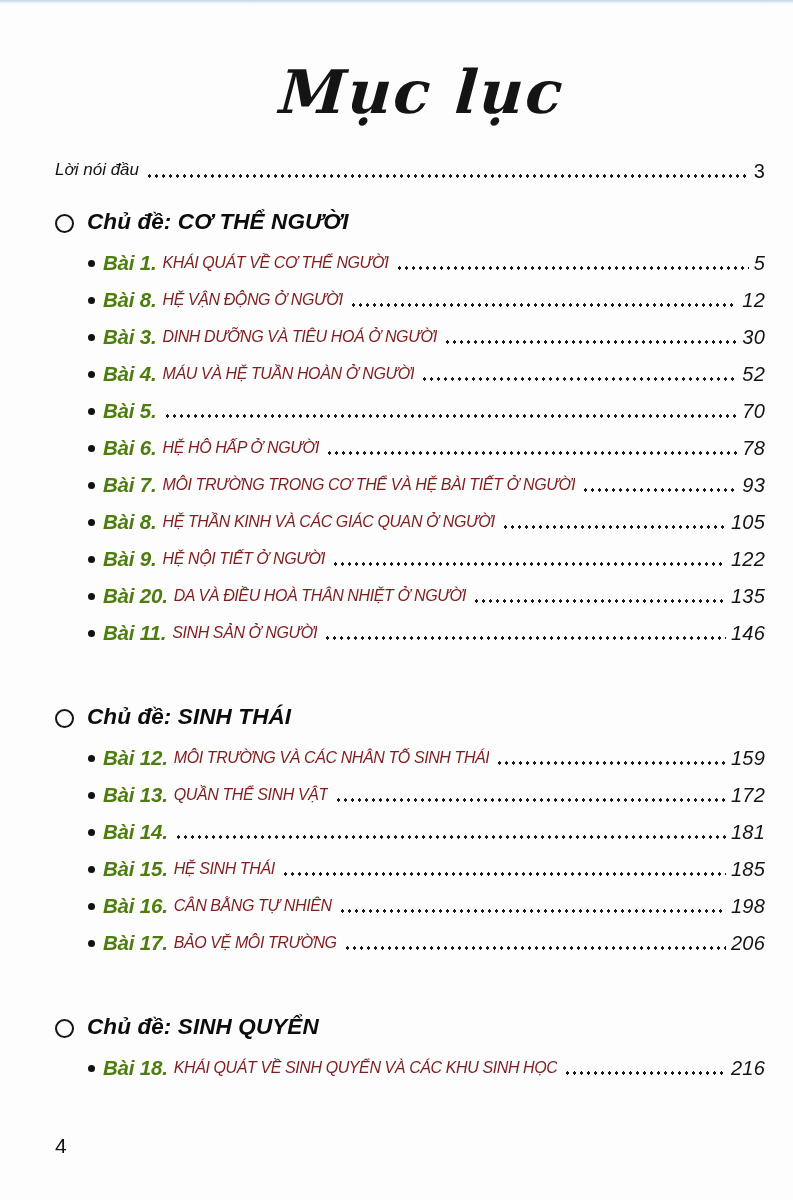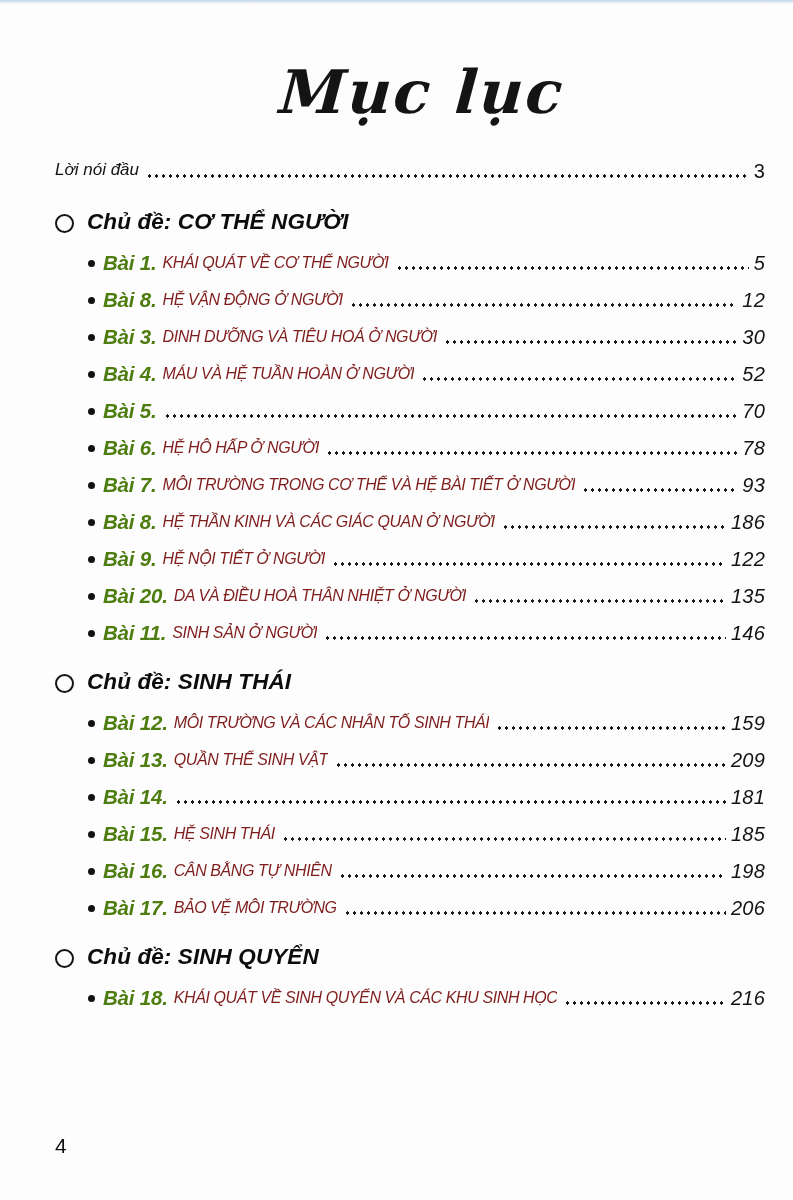--- a/index.html
+++ b/index.html
@@ -68,21 +68,21 @@
     height: 28px;
   }
   .preface-label {
     font-style: italic;
     font-size: 17px;
     line-height: 24px;
     white-space: nowrap;
     color: #131313;
   }
   .section { margin-top: 26px; font-style: italic; }
-  .section + .section { margin-top: 24px; }
+  .section + .section { margin-top: 59px; }
   .section-heading {
     display: flex;
     align-items: center;
     margin: 0 0 16px 0;
     font-size: 22.5px;
     font-weight: bold;
     line-height: 28px;
     color: #0c0c0c;
     letter-spacing: 0.1px;
   }
@@ -209,21 +209,21 @@
     <span class="entry-title">MÔI TRƯỜNG TRONG CƠ THỂ VÀ HỆ BÀI TIẾT Ở NGƯỜI</span>
     <span class="leader"></span>
     <span class="pagenum">93</span>
   </div>
 
   <div class="row entry">
     <span class="bullet-icon"></span>
     <span class="entry-label">Bài 8.</span>
     <span class="entry-title">HỆ THẦN KINH VÀ CÁC GIÁC QUAN Ở NGƯỜI</span>
     <span class="leader"></span>
-    <span class="pagenum">186</span>
+    <span class="pagenum">105</span>
   </div>
 
   <div class="row entry">
     <span class="bullet-icon"></span>
     <span class="entry-label">Bài 9.</span>
     <span class="entry-title">HỆ NỘI TIẾT Ở NGƯỜI</span>
     <span class="leader"></span>
     <span class="pagenum">122</span>
   </div>
 
@@ -257,21 +257,21 @@
     <span class="entry-title">MÔI TRƯỜNG VÀ CÁC NHÂN TỐ SINH THÁI</span>
     <span class="leader"></span>
     <span class="pagenum">159</span>
   </div>
 
   <div class="row entry">
     <span class="bullet-icon"></span>
     <span class="entry-label">Bài 13.</span>
     <span class="entry-title">QUẦN THỂ SINH VẬT</span>
     <span class="leader"></span>
-    <span class="pagenum">209</span>
+    <span class="pagenum">172</span>
   </div>
 
   <div class="row entry">
     <span class="bullet-icon"></span>
     <span class="entry-label">Bài 14.</span>
     <span class="leader"></span>
     <span class="pagenum">181</span>
   </div>
 
   <div class="row entry">

